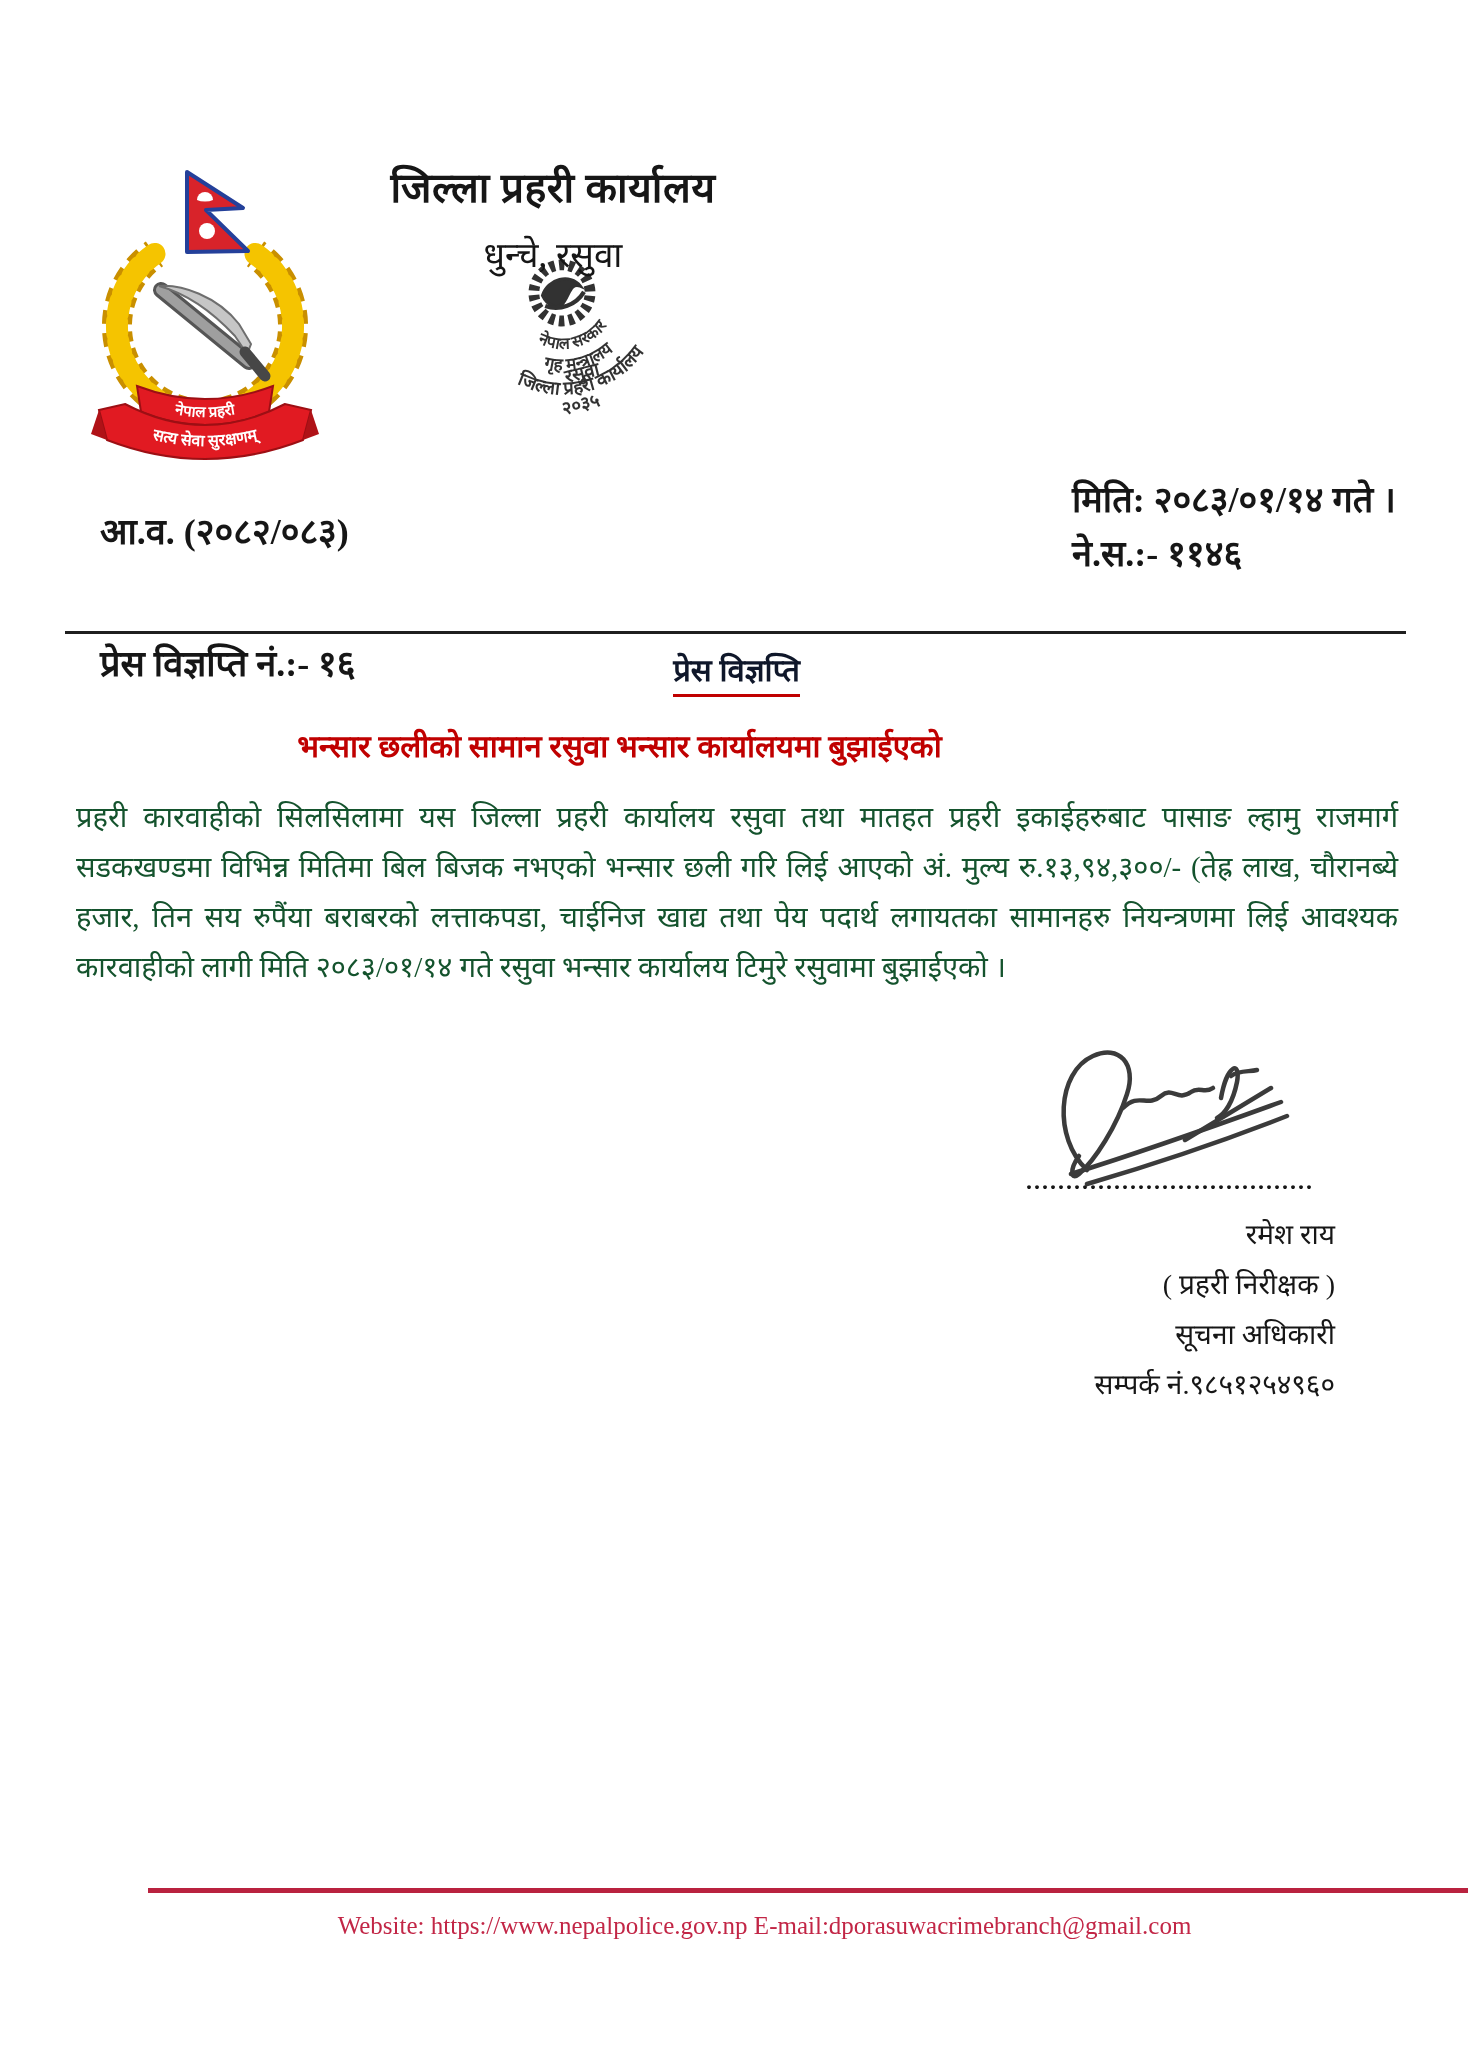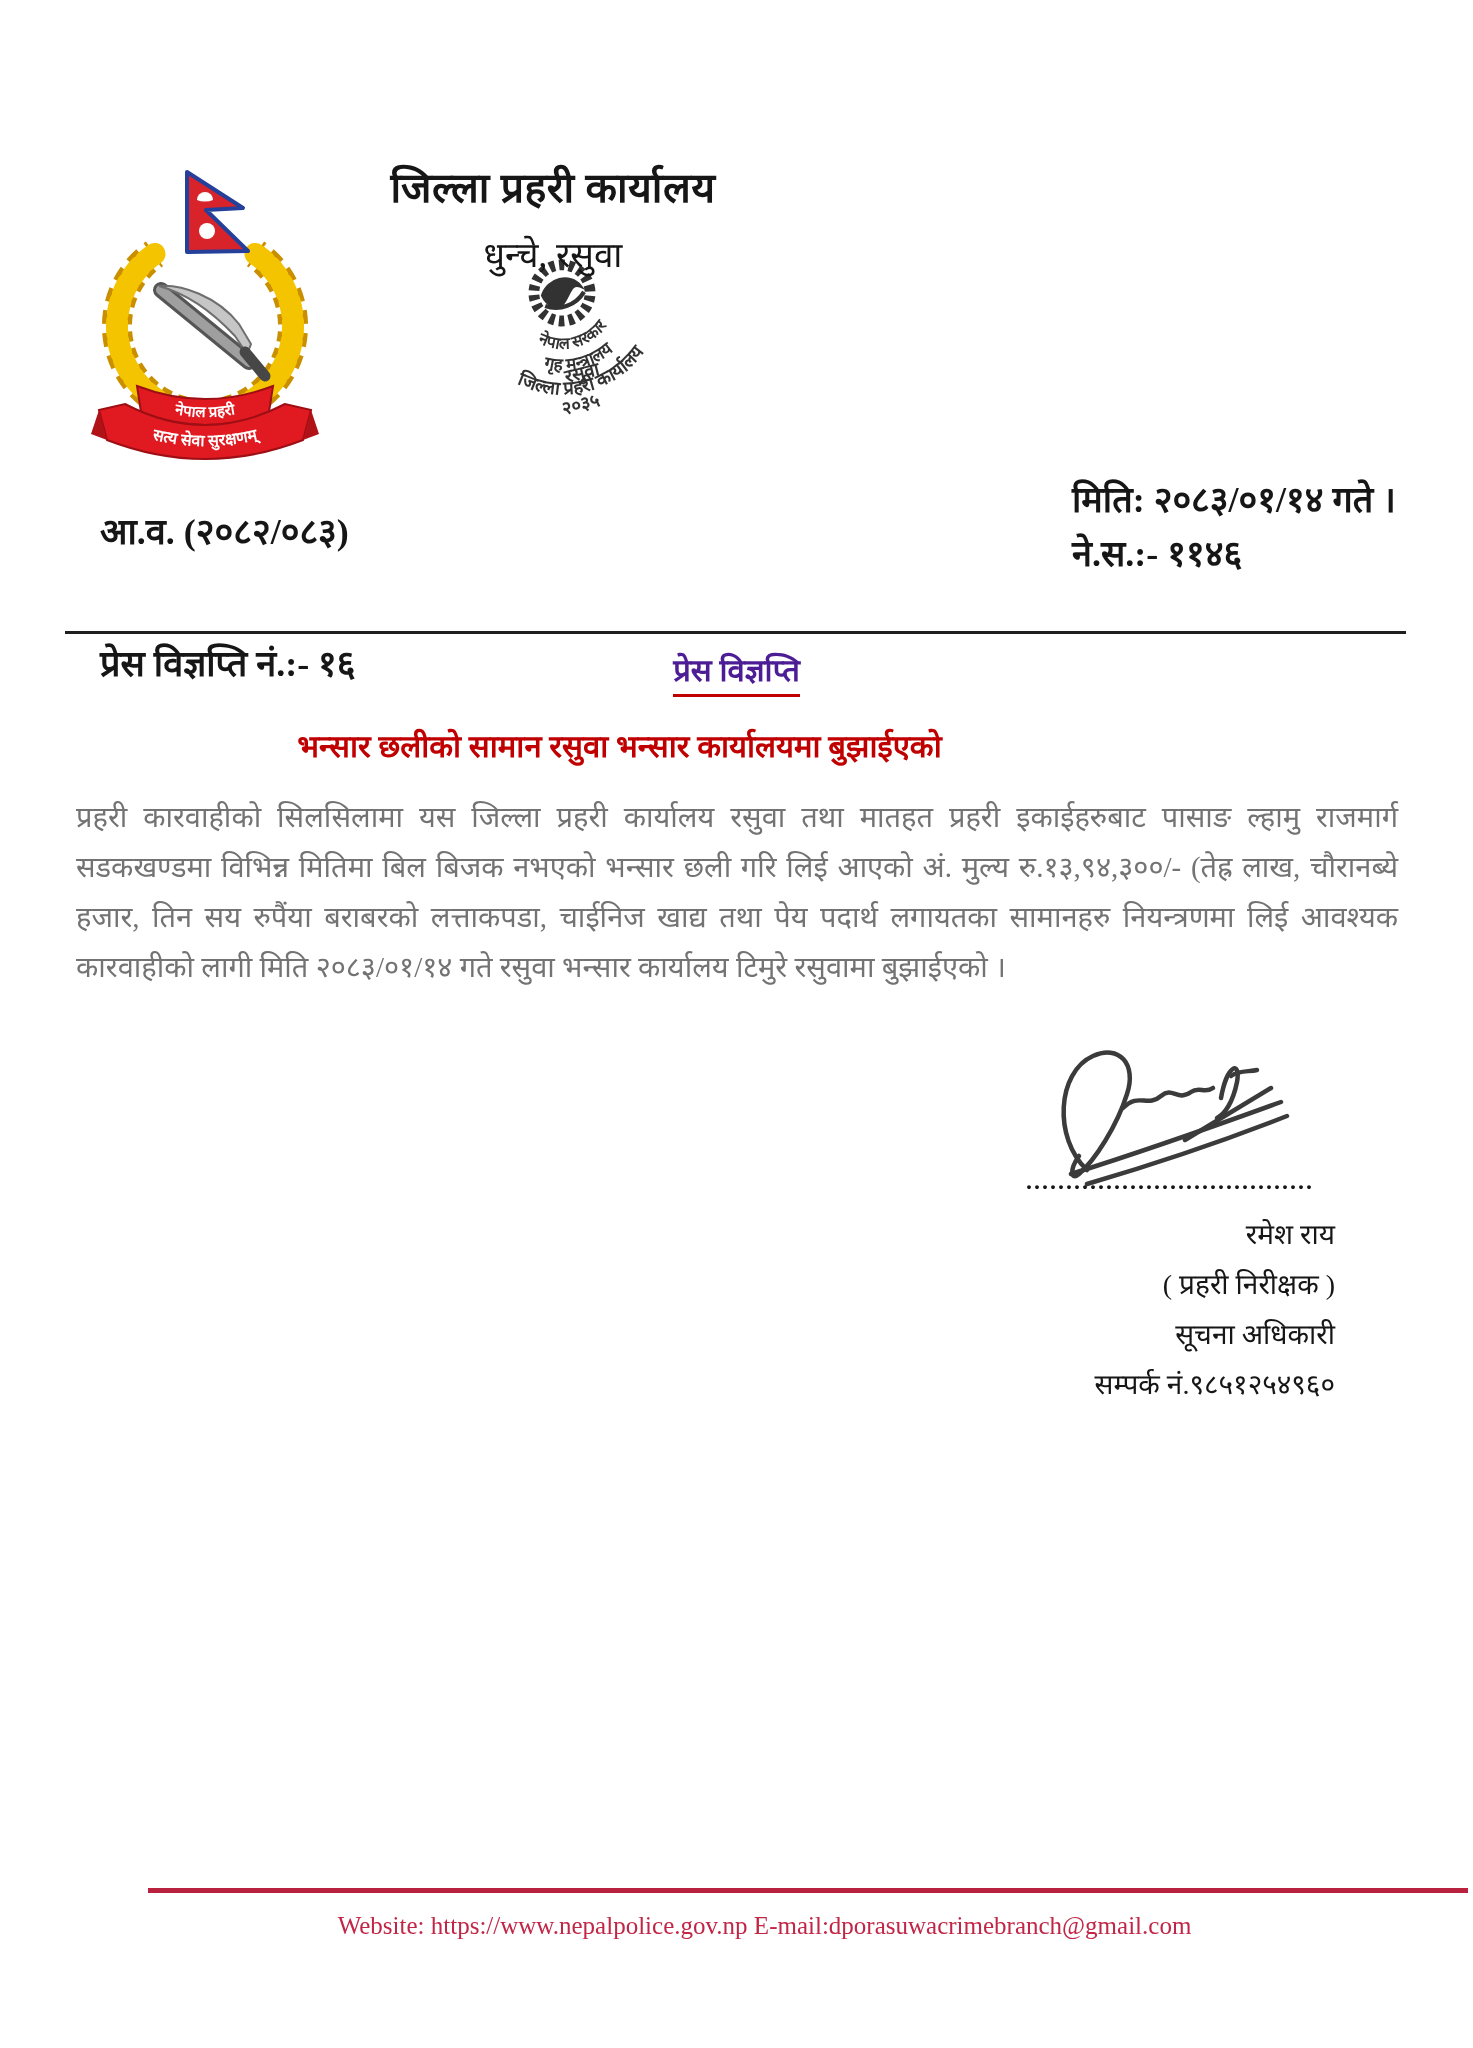--- a/index.html
+++ b/index.html
@@ -17,28 +17,28 @@
   .stamp-wrap{left:445px; top:250px; width:270px; height:275px; transform:rotate(-14deg); opacity:.88;}
   .meta{font-size:36px; font-weight:bold; white-space:nowrap;}
   .date-line{left:1072px; top:474px;}
   .ref-line{left:1072px; top:528px;}
   .fy-line{left:100px; top:506px;}
   .prn-line{left:100px; top:590px;margin-top:48px;}
   .top-rule{left:65px; top:631px; width:1341px; height:3px; background:#1f1f1f;}
   
   .press-heading{left:0; top:648px; width:1473px; text-align:center;}
   .press-heading span{
-    display:inline-block; font-size:31px; font-weight:bold; color:#4c1d95;
+    display:inline-block; font-size:31px; font-weight:bold; color:#0f172a;
     border-bottom:3px solid #c00000; padding-bottom:4px;
   }
   .subject-line{left:0; top:724px; width:1239px; text-align:center;
     font-size:31px; font-weight:bold; color:#c00000;}
   
   .body-par{left:76px; top:792px; width:1322px; font-size:29px; line-height:50px;
-    text-align:justify; color:#737373;}
+    text-align:justify; color:#14532d;}
   
   .sig-wrap{left:1035px; top:1042px; width:270px; height:150px;}
   .dotted-line{left:1020px; top:1168px; width:300px; text-align:center;
     font-size:24px; font-weight:bold; letter-spacing:2px; color:#161616; white-space:nowrap;}
   .sig-block{left:1005px; top:1210px; width:330px; text-align:right;
     font-size:28px; line-height:50px; white-space:nowrap;}
   
   .footer-rule{left:148px; top:1888px; width:1320px; height:5px; background:#b9223f;}
   .footer-text{left:0; top:1912px; width:1473px; text-align:center;
     font-size:25px; color:#c22646;padding-left:28px;}

